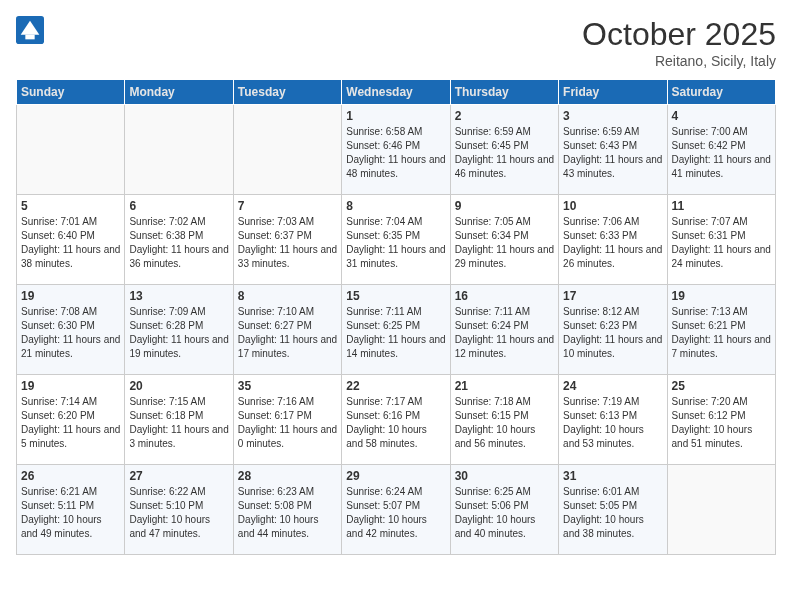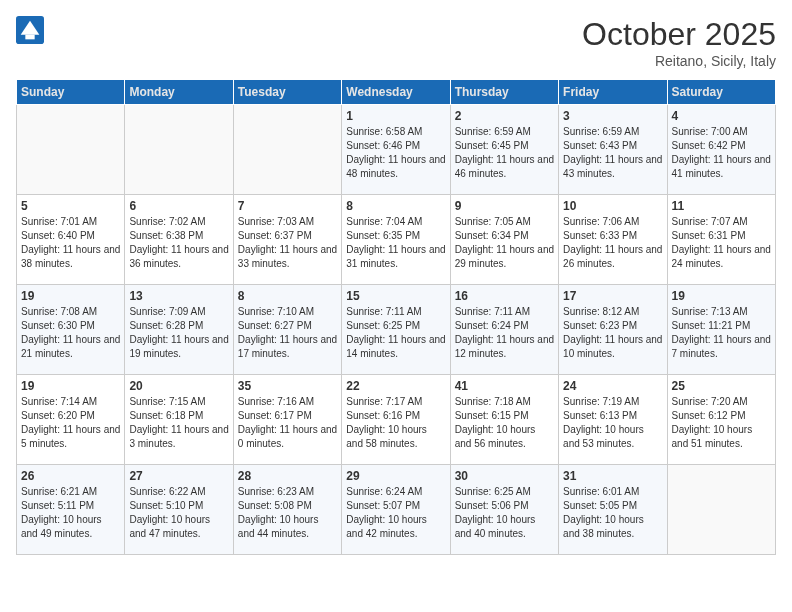--- a/index.html
+++ b/index.html
@@ -223,21 +223,21 @@
         </td>
         <td>
           <span class="day-num">17</span>
           <div class="cell-text">Sunrise: 8:12 AM
 Sunset: 6:23 PM
 Daylight: 11 hours and 10 minutes.</div>
         </td>
         <td>
           <span class="day-num">19</span>
           <div class="cell-text">Sunrise: 7:13 AM
-Sunset: 11:21 PM
+Sunset: 6:21 PM
 Daylight: 11 hours and 7 minutes.</div>
         </td>
       </tr>
       <tr>
         <td>
           <span class="day-num">19</span>
           <div class="cell-text">Sunrise: 7:14 AM
 Sunset: 6:20 PM
 Daylight: 11 hours and 5 minutes.</div>
         </td>
@@ -253,21 +253,21 @@
 Sunset: 6:17 PM
 Daylight: 11 hours and 0 minutes.</div>
         </td>
         <td>
           <span class="day-num">22</span>
           <div class="cell-text">Sunrise: 7:17 AM
 Sunset: 6:16 PM
 Daylight: 10 hours and 58 minutes.</div>
         </td>
         <td>
-          <span class="day-num">41</span>
+          <span class="day-num">21</span>
           <div class="cell-text">Sunrise: 7:18 AM
 Sunset: 6:15 PM
 Daylight: 10 hours and 56 minutes.</div>
         </td>
         <td>
           <span class="day-num">24</span>
           <div class="cell-text">Sunrise: 7:19 AM
 Sunset: 6:13 PM
 Daylight: 10 hours and 53 minutes.</div>
         </td>

